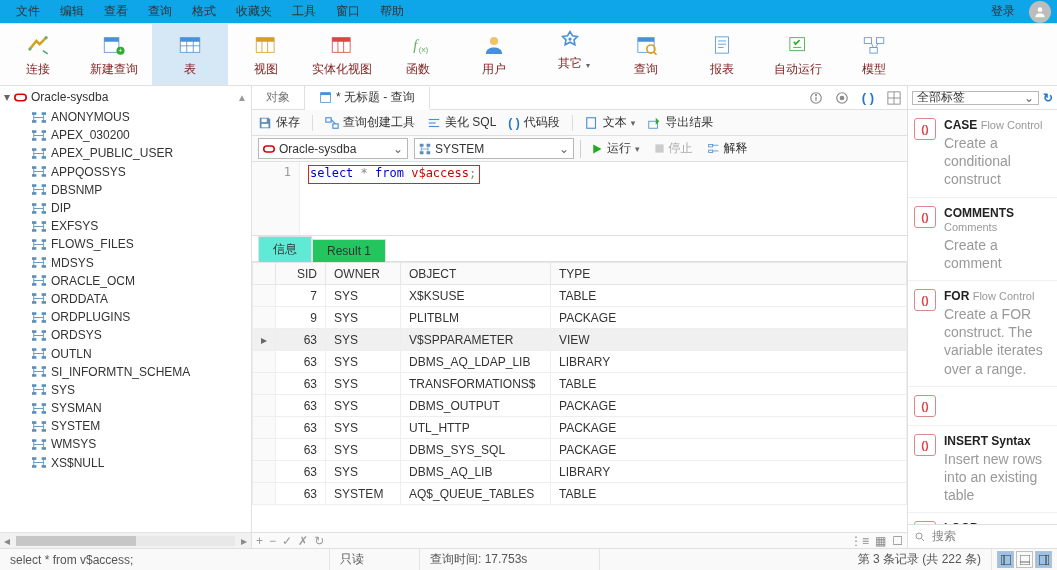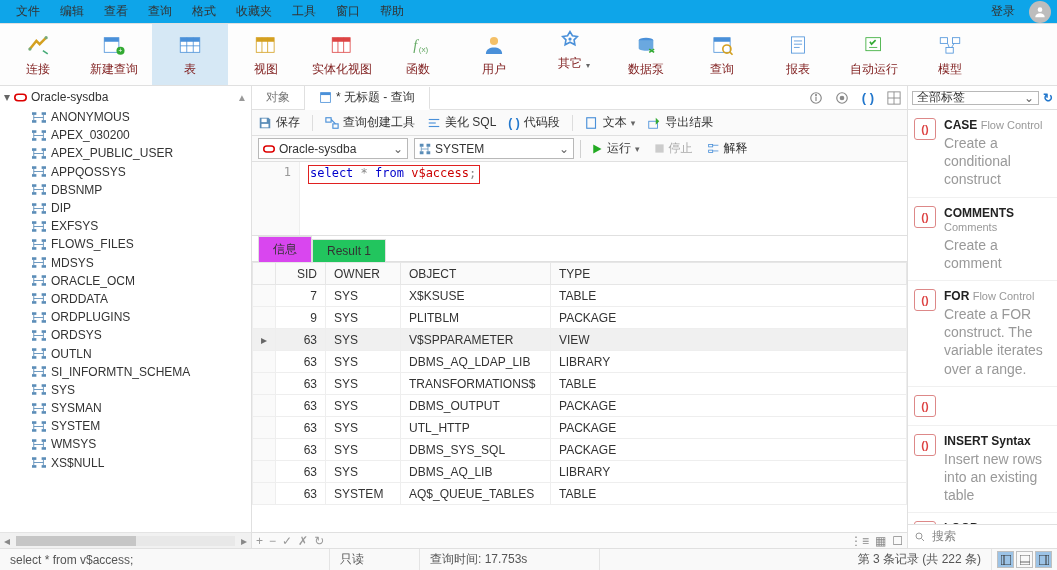--- a/index.html
+++ b/index.html
@@ -36,21 +36,21 @@
 .connbar .sep { width:1px; height:18px; background:#d0d0d0; }
 .connbar .act { display:flex; align-items:center; gap:4px; cursor:pointer; font-size:12px; padding:0 4px; }
 .editor { height:74px; border-bottom:1px solid #e0e0e0; display:flex; }
 .editor .gutter { width:48px; background:#fafafa; border-right:1px solid #eee; text-align:right; padding:3px 8px 0 0; color:#999; font-family:Consolas,monospace; font-size:12px; }
 .editor .code { flex:1; padding:3px 8px; font-family:Consolas,monospace; font-size:12px; position:relative; }
 .editor .hl { border:1.5px solid #e02020; display:inline-block; padding:0 3px 3px 1px; }
 .kw-blue { color:#0000cc; }
 .kw-gray { color:#888; }
 .kw-red { color:#cc0000; }
 .tabs-res { height:26px; display:flex; align-items:flex-end; padding:0 6px; border-bottom:1px solid #e0e0e0; gap:0; }
-.tabs-res .rtab { padding:4px 14px; border:1px solid #e0e0e0; border-bottom:none; background:#d946ef; cursor:pointer; font-size:12px; position:relative; top:1px; }
+.tabs-res .rtab { padding:4px 14px; border:1px solid #e0e0e0; border-bottom:none; background:#5eead4; cursor:pointer; font-size:12px; position:relative; top:1px; }
 .tabs-res .rtab.active { background:#22c55e; }
 .grid { flex:1; overflow:auto; position:relative; }
 .grid table { border-collapse:collapse; width:100%; font-size:12px; }
 .grid th { text-align:left; padding:3px 8px; border:1px solid #e6e6e6; background:#fafafa; font-weight:normal; color:#333; height:22px; }
 .grid td { padding:2px 8px; border:1px solid #eee; height:22px; }
 .grid tr.sel td { background:#f0f0f0; }
 .grid .rowhdr { width:22px; background:#fafafa; text-align:center; color:#666; }
 .grid .sidcol { width:50px; text-align:right; }
 .grid .ownercol { width:75px; }
 .grid .objcol { width:150px; }
@@ -177,30 +177,20 @@
           <path d="M16 4l3 5 6 1-4 4 1 6-6-3-6 3 1-6-4-4 6-1z" fill="none" stroke="#4a90d9" stroke-width="2"></path>
           <circle cx="16" cy="13" r="2" fill="#4a90d9"></circle>
         </svg>
       </div>
       <div class="lbl">其它</div>
       <span style="font-size:8px;color:#666;position:relative;top:-14px;left:18px">▾</span>
     </div>
     <div class="tbtn">
       <div class="ico">
         <svg width="26" height="22" viewBox="0 0 32 26">
-          <ellipse cx="16" cy="7" rx="9" ry="3" fill="#4a90d9"></ellipse>
-          <path d="M7 7v10c0 2 4 3 9 3s9-1 9-3V7" fill="#6aa8e0"></path>
-          <path d="M20 18l6 4M26 18l-6 4" stroke="#3a3" stroke-width="2"></path>
-        </svg>
-      </div>
-      <div class="lbl">数据泵</div>
-    </div>
-    <div class="tbtn">
-      <div class="ico">
-        <svg width="26" height="22" viewBox="0 0 32 26">
           <rect x="6" y="4" width="20" height="18" fill="#fff" stroke="#4a90d9"></rect>
           <rect x="6" y="4" width="20" height="5" fill="#4a90d9"></rect>
           <circle cx="22" cy="18" r="5" fill="none" stroke="#d4a020" stroke-width="2"></circle>
           <line x1="26" y1="22" x2="29" y2="25" stroke="#d4a020" stroke-width="2"></line>
         </svg>
       </div>
       <div class="lbl">查询</div>
     </div>
     <div class="tbtn">
       <div class="ico">

